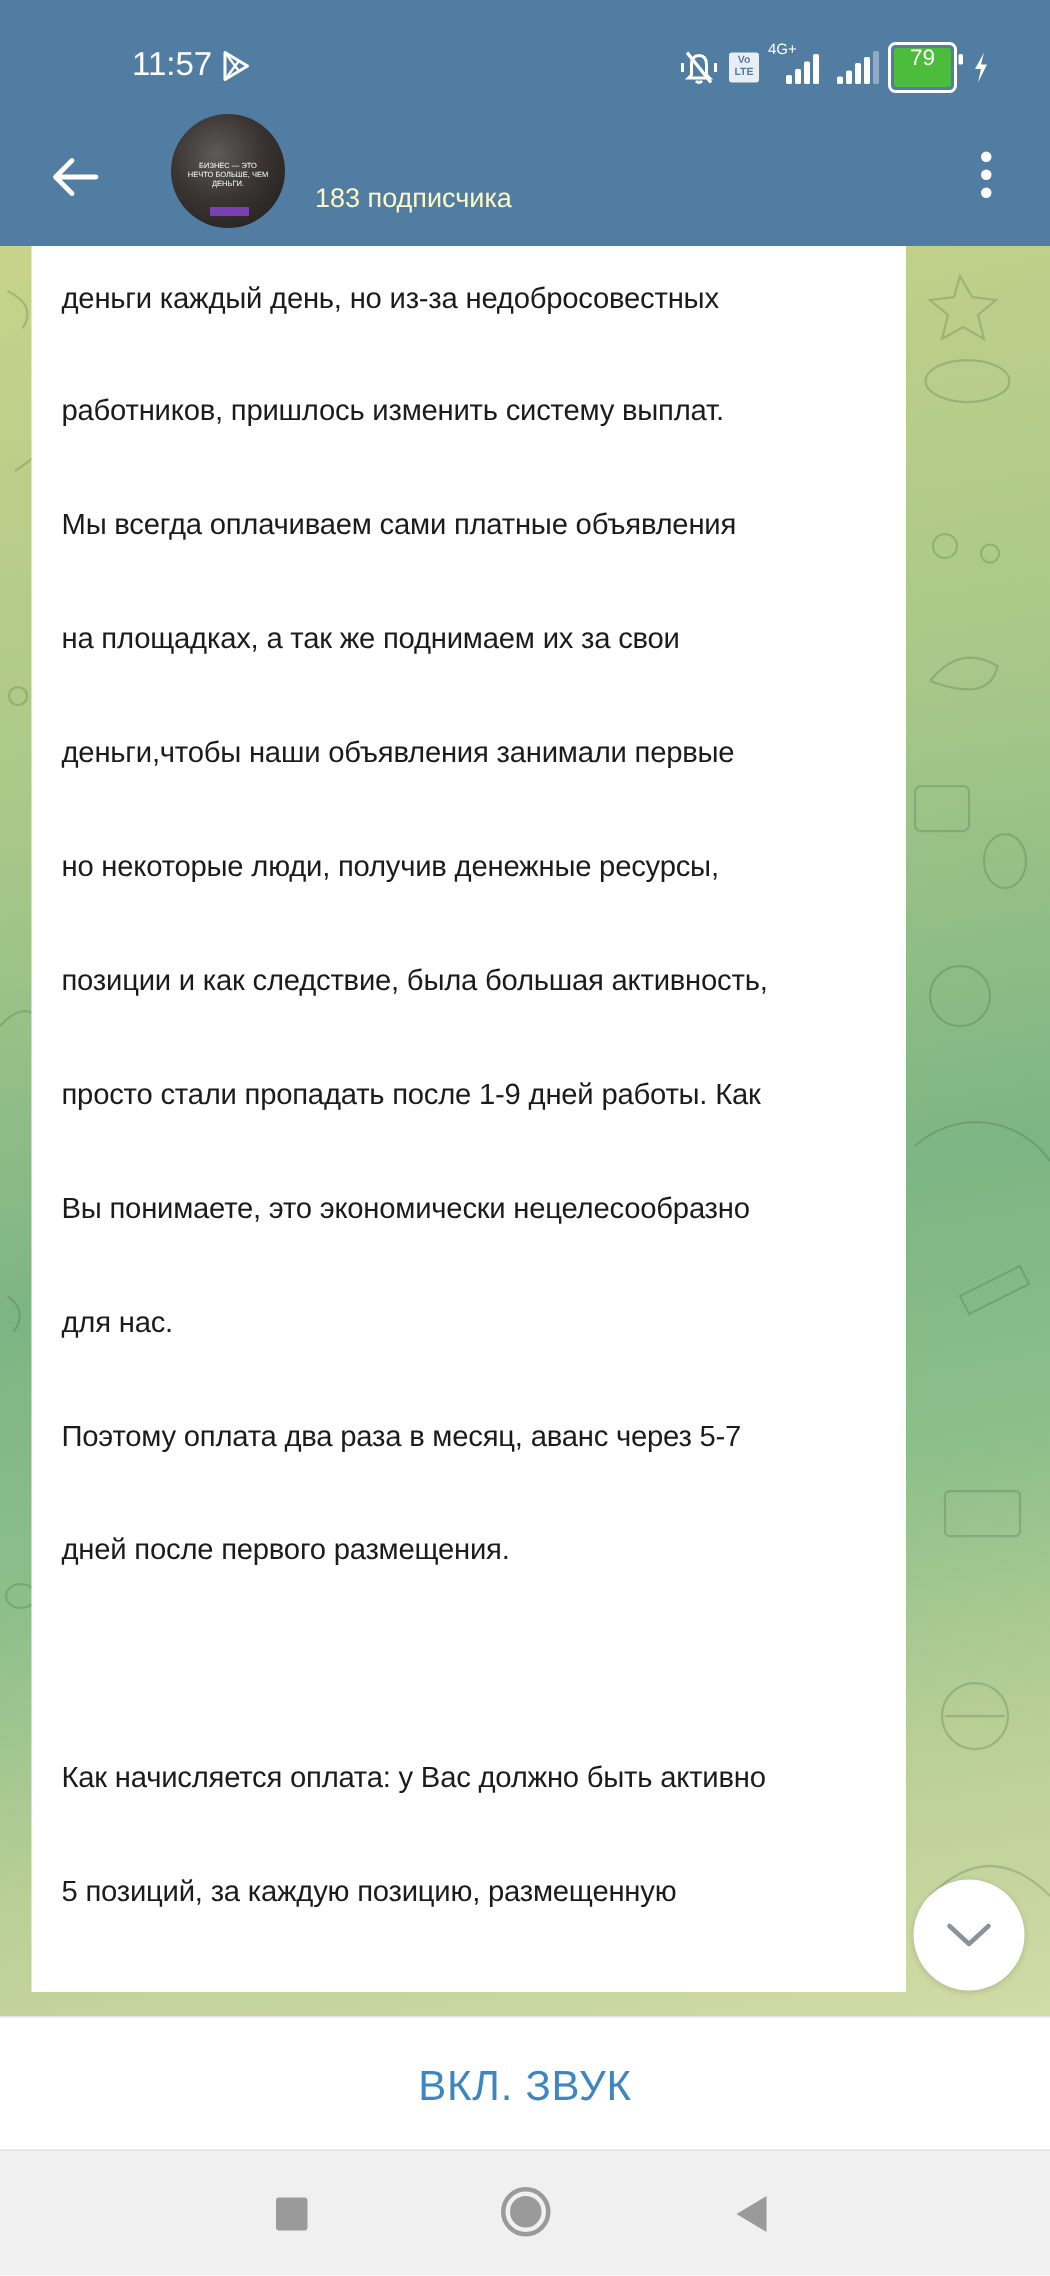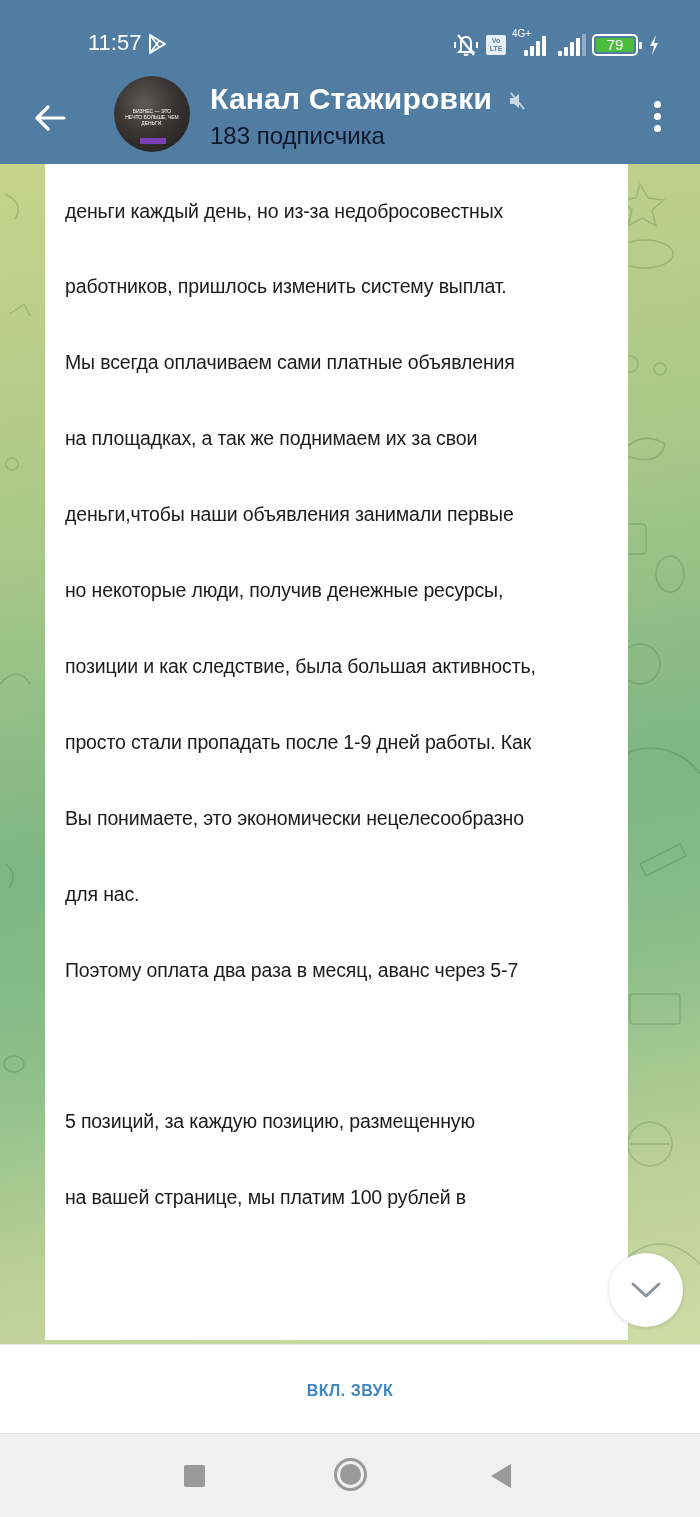--- a/index.html
+++ b/index.html
@@ -11,51 +11,51 @@
   .statusbar { position: absolute; left: 0; top: 4px; width: 700px; height: 80px; color: #fff; }
   .time { position: absolute; left: 88px; top: 26px; font-size: 22px; letter-spacing: 0; color: #fff; }
   .play-icon { position: absolute; left: 146px; top: 29px; width: 22px; height: 22px; }
   .status-right { position: absolute; right: 40px; top: 28px; height: 26px; display: flex; align-items: center; gap: 6px; }
   .mute-ring-icon { width: 28px; height: 26px; }
   .volte-icon { width: 20px; height: 20px; background: #e8eef4; color: #527da3; font-size: 7px; font-weight: bold; line-height: 8px; text-align: center; border-radius: 2px; padding-top: 2px; }
   .signal-icon { display: flex; align-items: flex-end; gap: 2px; height: 22px; position: relative; }
   .signal-icon span { display: block; width: 4px; background: #fff; border-radius: 1px; }
   .signal-icon span.dim { background: #8fabc6; }
   .net-label { position: absolute; left: 0; top: -6px; font-size: 10px; color: #fff; }
-  .battery { width: 46px; height: 22px; border: 2px solid #fff; border-radius: 5px; position: relative; display: flex; align-items: center; justify-content: flex-start; padding: 2px; }
+  .battery { width: 46px; height: 34px; border: 2px solid #fff; border-radius: 5px; position: relative; display: flex; align-items: center; justify-content: flex-start; padding: 2px; }
   .battery-fill { background: #4cbc3c; width: 100%; height: 100%; border-radius: 2px; color: #fff; font-size: 15px; line-height: 14px; text-align: center; }
   .battery:after { content: ""; position: absolute; right: -6px; top: 6px; width: 3px; height: 7px; background: #fff; border-radius: 1px; }
   .bolt-icon { width: 12px; height: 22px; margin-left: 4px; }
 
   .topbar { position: absolute; left: 0; top: 80px; width: 700px; height: 84px; }
   .back-btn { position: absolute; left: 28px; top: 18px; width: 44px; height: 40px; display: flex; align-items: center; justify-content: center; }
   .avatar { position: absolute; left: 114px; top: 76px; width: 76px; height: 76px; border-radius: 50%; overflow: hidden;
             background: radial-gradient(circle at 40% 35%, #5e5a58 0%, #3a3533 45%, #1e1b1a 100%); }
   .avatar .av-text { position: absolute; left: 10px; top: 32px; width: 56px; color: #fff; font-size: 5px; line-height: 6px; text-align: center; }
   .avatar .av-badge { position: absolute; left: 26px; top: 62px; width: 26px; height: 6px; background: #7a3fb5; }
   .title { position: absolute; left: 210px; top: 82px; font-size: 30px; color: #fff; font-weight: bold; letter-spacing: 0.2px; white-space: nowrap; }
   .muted-icon { display: inline-block; width: 20px; height: 20px; vertical-align: middle; margin-left: 6px; }
-  .subtitle { position: absolute; left: 210px; top: 122px; font-size: 24px; color: #0f172a; white-space: nowrap; }
+  .subtitle { position: absolute; left: 210px; top: 122px; font-size: 18px; color: #fef9c3; white-space: nowrap; }
   .menu-btn { position: absolute; left: 645px; top: 96px; width: 24px; height: 40px; display: flex; flex-direction: column; align-items: center; justify-content: center; gap: 5px; }
   .menu-btn span { width: 7px; height: 7px; background: #fff; border-radius: 50%; display: block; }
 
   
   .chat-bg { position: absolute; left: 0; top: 164px; width: 700px; height: 1180px;
              background: linear-gradient(170deg, #c8d38a 0%, #a9c889 30%, #7db584 55%, #8dbf8a 70%, #b9cf96 85%, #d1dba5 100%); overflow: hidden; }
   .chat-bg svg.pattern { position: absolute; left: 0; top: 0; width: 700px; height: 1180px; opacity: 0.22; }
 
-  .bubble { position: absolute; left: 21px; top: 160px; width: 583px; height: 1180px; background: #ffffff; z-index: 2; overflow: hidden; margin-left: 24px; }
+  .bubble { position: absolute; left: 21px; top: 148px; width: 583px; height: 1180px; background: #ffffff; z-index: 2; overflow: hidden; }
   .msg-text { position: absolute; left: 20px; top: -12px; width: 560px; font-family: "Liberation Sans", sans-serif; font-size: 19.5px; line-height: 25.3px; color: #1b1b1b; letter-spacing: -0.15px; white-space: pre-wrap; }
   .msg-line { display: block; height: 25.3px; white-space: nowrap; }
 
   .scroll-down { position: absolute; left: 609px; top: 1253px; width: 74px; height: 74px; border-radius: 50%; background: #ffffff; box-shadow: 0 1px 4px rgba(0,0,0,.15); z-index: 3; display: flex; align-items: center; justify-content: center; }
 
   
   .bottom-bar { position: absolute; left: 0; top: 1344px; width: 700px; height: 92px; background: #ffffff; border-top: 1px solid #e6e6e6; z-index: 4; display: flex; align-items: center; justify-content: center; }
-  .unmute-btn { font-size: 16px; color: #3d86c2; font-weight: bold; letter-spacing: 0.5px; padding: 10px 30px; }
+  .unmute-btn { font-size: 28px; color: #3d86c2; font-weight: normal; letter-spacing: 0.5px; padding: 10px 30px; }
 
   .navbar { position: absolute; left: 0; top: 1433px; width: 700px; height: 84px; background: #f0f0f0; border-top: 1px solid #e2e2e2; z-index: 4; }
   .nav-recent { position: absolute; left: 184px; top: 31px; width: 21px; height: 22px; background: #9a9a9a; border-radius: 2px; }
   .nav-home { position: absolute; left: 334px; top: 24px; width: 33px; height: 33px; border-radius: 50%; border: 3px solid #9a9a9a; display: flex; align-items: center; justify-content: center; }
   .nav-home span { width: 21px; height: 21px; background: #9a9a9a; border-radius: 50%; display: block; }
   .nav-back { position: absolute; left: 491px; top: 30px; width: 0; height: 0; border-top: 12px solid transparent; border-bottom: 12px solid transparent; border-right: 20px solid #9a9a9a; }
 </style>
 </head>
 <body>
 
@@ -104,27 +104,20 @@
       <svg width="32" height="28" viewBox="0 0 32 28">
         <path d="M30 14 L4 14 M14 3 L3 14 L14 25" fill="none" stroke="#fff" stroke-width="3.2" stroke-linecap="round" stroke-linejoin="round"></path>
       </svg>
     </div>
   </div>
 
   <div class="avatar">
     <div class="av-text">БИЗНЕС — ЭТО НЕЧТО БОЛЬШЕ, ЧЕМ ДЕНЬГИ.</div>
     <div class="av-badge"></div>
   </div>
-  <div class="title">
-    <span>Канал Стажировки</span>
-    <svg class="muted-icon" viewBox="0 0 20 20">
-      <path d="M3 7 L7 7 L12 3 L12 17 L7 13 L3 13 Z" fill="#c9d8e6"></path>
-      <path d="M4 2 L17 18" stroke="#c9d8e6" stroke-width="1.8"></path>
-    </svg>
-  </div>
   <div class="subtitle">183 подписчика</div>
   <div class="menu-btn">
     <span></span>
       <span></span>
       <span></span>
   </div>
 </div>
 
 <div class="chat-bg">
   <svg class="pattern" viewBox="0 0 700 1180">
@@ -159,21 +152,23 @@
     <span class="msg-line">работников, пришлось изменить систему выплат.</span>
     <span class="msg-line">Мы всегда оплачиваем сами платные объявления</span>
     <span class="msg-line">на площадках, а так же поднимаем их за свои</span>
     <span class="msg-line">деньги,чтобы наши объявления занимали первые</span>
     <span class="msg-line">но некоторые люди, получив денежные ресурсы,</span>
     <span class="msg-line">позиции и как следствие, была большая активность,</span>
     <span class="msg-line">просто стали пропадать после 1-9 дней работы. Как</span>
     <span class="msg-line">Вы понимаете, это экономически нецелесообразно</span>
     <span class="msg-line">для нас.</span>
     <span class="msg-line">Поэтому оплата два раза в месяц, аванс через 5-7</span>
+    <span class="msg-line">дней после первого размещения.</span>
     <span class="msg-line"></span>
+    <span class="msg-line">Как начисляется оплата:  у Вас должно быть активно</span>
     <span class="msg-line">5 позиций, за каждую позицию, размещенную</span>
     <span class="msg-line">на вашей странице, мы платим 100 рублей в</span>
     
     
     
     
     
     
     
     

